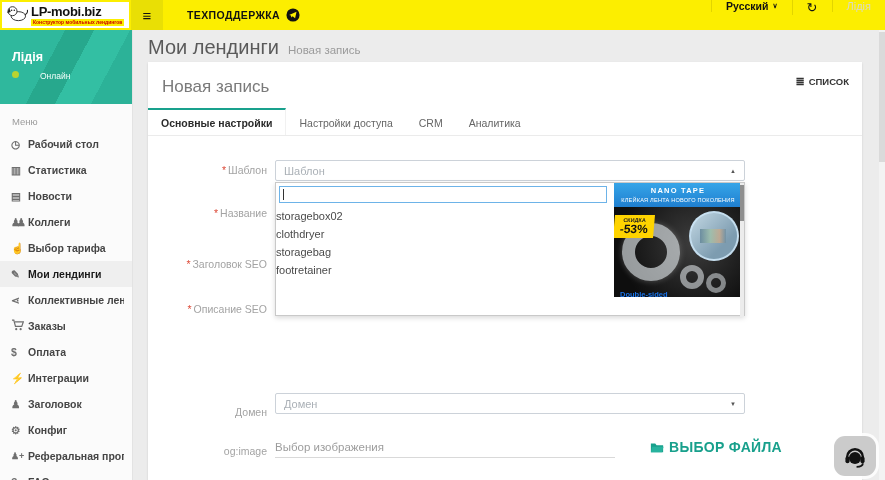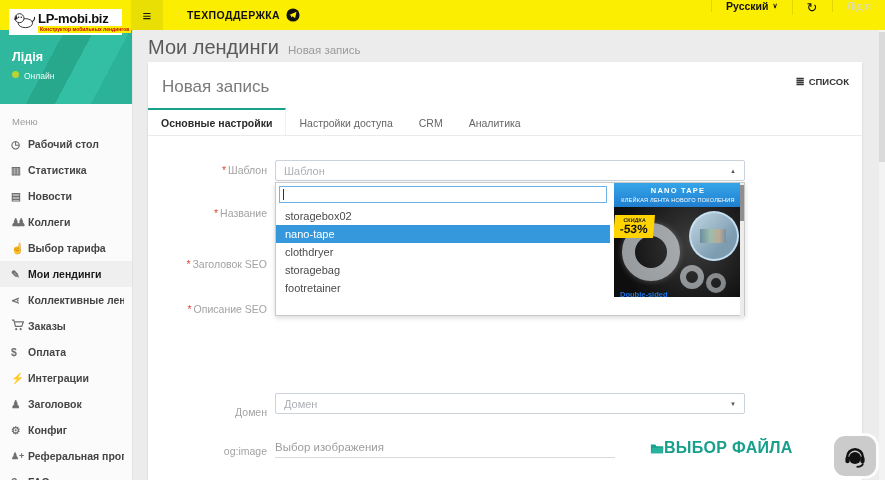--- a/index.html
+++ b/index.html
@@ -3,21 +3,21 @@
 <meta charset="utf-8">
 <style>
   * { margin:0; padding:0; box-sizing:border-box; }
   html,body { width:885px; height:480px; overflow:hidden;
     font-family:"Liberation Sans", sans-serif; background:#ececec; }
   .stage { position:relative; width:885px; height:480px; }
 
   
   .topbar { position:absolute; left:0; top:0; width:885px; height:30px;
     background:#fcee00; display:flex; align-items:stretch; z-index:30; }
-  .logo-block { width:131px; background:#fcee00; padding:9px; flex:none; }
+  .logo-block { width:131px; background:#fcee00; padding:2px; flex:none; }
   .logo-inner { background:#fff; height:26px; display:flex; align-items:center; padding:1px 4px; }
   .logo-text { line-height:1; }
   .logo-title { font-size:13px; font-weight:800; color:#111; letter-spacing:-0.3px; }
   .logo-sub { font-size:5px; font-weight:700; color:#c00; background:#fcee00; padding:1px 2px; margin-top:1px; white-space:nowrap; }
   .hamburger-seg { width:32px; background:#e9df05; display:flex; align-items:center; justify-content:center;
     font-size:15px; font-weight:700; color:#111; cursor:pointer; flex:none; }
   .support-seg { display:flex; align-items:center; gap:6px; padding:0 18px 0 24px;
     font-size:10.5px; font-weight:700; color:#111; letter-spacing:0.4px; cursor:pointer; }
   .tb-spacer { flex:1; }
   .tb-right { display:flex; align-items:flex-start; }
@@ -26,21 +26,21 @@
   .tb-item.lang .caret { font-size:7px; margin-left:4px; }
   .tb-item.refresh { font-size:13px; font-weight:400; }
   .tb-item.user { color:#d9d9c6; font-weight:400; font-size:11px; }
 
   
   .sidebar { position:absolute; left:0; top:30px; width:133px; bottom:0;
     background:#fbfbfb; border-right:1px solid #e3e3e3; z-index:20; }
   .user-panel { height:74px; padding:20px 12px 0;
     background:linear-gradient(118deg,#2fb89d 0%,#2fb89d 38%,#27a88d 38%,#27a88d 55%,#33bfa3 55%,#33bfa3 76%,#2cb298 76%); }
   .user-name { color:#fff; font-size:12.5px; font-weight:700; }
-  .user-status { display:flex; align-items:flex-start; gap:5px; margin-top:7px; }
+  .user-status { display:flex; align-items:flex-start; gap:21px; margin-top:7px; }
   .dot { width:7px; height:7px; border-radius:50%; background:#b9d331; }
   .user-status span { color:#f2fffb; font-size:8.5px; }
   .menu-label { padding:12px 12px 4px; font-size:9.5px; color:#9b9b9b; }
   .s-item { height:26px; display:flex; align-items:center; padding:0 8px 0 11px;
     font-size:10.5px; color:#454545; cursor:pointer; font-weight:600; }
   .s-item.active { background:#efefef; color:#1a1a1a; font-weight:700; }
   .s-ico { width:17px; flex:none; font-size:10.5px; color:#6f6f6f; text-align:left; }
   .s-ico.tight { letter-spacing:-4px; }
   .s-label { white-space:nowrap; overflow:hidden; }
 
@@ -73,21 +73,21 @@
   .sel .ph { font-size:11px; color:#aab0b6; flex:1; }
   .sel .caret { font-size:6px; color:#555; }
 
   
   .dd { position:absolute; left:127px; top:46px; width:470px; height:134px; background:#fff;
     border:1px solid #c9c9c9; box-shadow:0 2px 5px rgba(0,0,0,0.15); z-index:10; }
   .dd-search { position:absolute; left:3px; top:3px; width:328px; height:17px;
     border:1px solid #6db3e8; background:#fff; display:flex; align-items:center; padding-left:3px; }
   .dd-caret { width:1px; height:11px; background:#333; }
   .dd-opts { position:absolute; left:0; top:24px; width:334px; }
-  .opt { height:18px; line-height:18px; padding-left:9px; font-size:11px; color:#4a4a4a; cursor:pointer;
+  .opt { height:18px; line-height:18px; font-size:11px; color:#4a4a4a; cursor:pointer;
     white-space:nowrap; }
   .opt.hl { background:#3598dc; color:#fff; }
 
   
   .prev { position:absolute; left:338px; top:0; width:128px; height:114px; overflow:hidden; }
   .prev-head { height:24px; background:linear-gradient(#36a5e8,#1f7fd0); color:#fff; text-align:center; padding-top:3px; }
   .prev-title { font-size:7.5px; font-weight:800; letter-spacing:1.2px; }
   .prev-sub { font-size:5.6px; margin-top:1.5px; letter-spacing:0.2px; }
   .prev-photo { position:relative; height:95px; background:radial-gradient(circle at 62% 38%, #3d3d3d, #0e0e0e 75%); overflow:hidden; }
   .ring-main { position:absolute; left:8px; top:16px; width:58px; height:58px; border-radius:50%;
@@ -109,22 +109,22 @@
   .prev-strip .chk { color:#f7a600; font-size:8px; }
   .prev-strip .txt { font-size:6.3px; color:#555; }
   .dd-scroll { position:absolute; right:0; top:0; width:4px; height:134px; background:#ececec; }
   .dd-thumb { position:absolute; top:2px; left:0; width:4px; height:36px; background:#8f8f8f; cursor:pointer; }
 
   
   .og-input { position:absolute; left:127px; top:300px; width:340px; height:22px;
     border:none; border-bottom:1px solid #d9d9d9; font-size:11.5px; color:#444; background:transparent;
     font-family:"Liberation Sans",sans-serif; }
   .og-input::placeholder { color:#9d9d9d; }
-  .file-btn { position:absolute; left:502px; top:303px; display:flex; align-items:center; 
-    color:#18a08c; font-size:16px; font-weight:700; cursor:pointer; letter-spacing:0.3px; }
+  .file-btn { position:absolute; left:502px; top:303px; display:flex; align-items:center; gap:5px;
+    color:#18a08c; font-size:14px; font-weight:700; cursor:pointer; letter-spacing:0.3px; }
 
   
   .headset { position:absolute; right:9px; bottom:4px; width:42px; height:40px; border-radius:11px;
     background:#cbcbcb; box-shadow:0 0 0 3px rgba(255,255,255,0.85); display:flex; align-items:center;
     justify-content:center; cursor:pointer; z-index:40; }
   .page-scroll { position:absolute; right:0; top:30px; width:6px; bottom:0; background:#f3f3f3; z-index:35; }
   .page-thumb { position:absolute; top:2px; left:0; width:6px; height:130px; background:#dadada; cursor:pointer; }
 </style>
 </head>
 <body>
@@ -295,21 +295,20 @@
         <span class="ph">Шаблон</span>
         <span class="caret">▲</span>
       </div>
 
       <div class="dd">
         <div class="dd-search">
           <span class="dd-caret"></span>
         </div>
         <div class="dd-opts">
           <div class="opt">storagebox02</div>
-          <div class="opt hl">nano-tape</div>
           <div class="opt">clothdryer</div>
           <div class="opt">storagebag</div>
           <div class="opt">footretainer</div>
         </div>
 
         <div class="prev">
           <div class="prev-head">
             <div class="prev-title">NANO TAPE</div>
             <div class="prev-sub">КЛЕЙКАЯ ЛЕНТА НОВОГО ПОКОЛЕНИЯ</div>
           </div>

